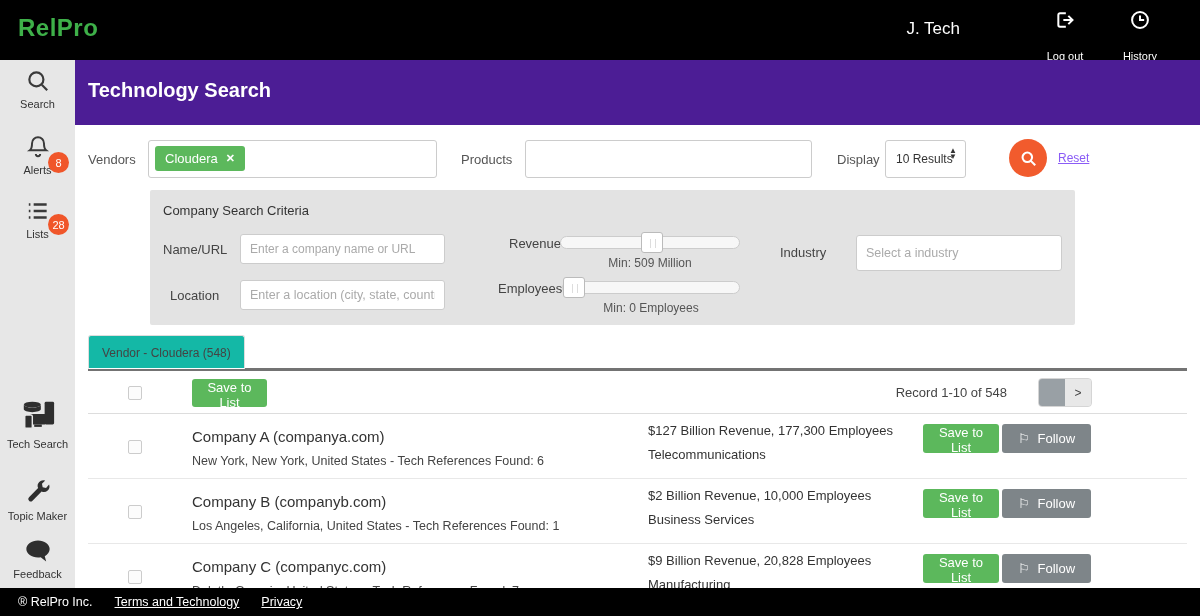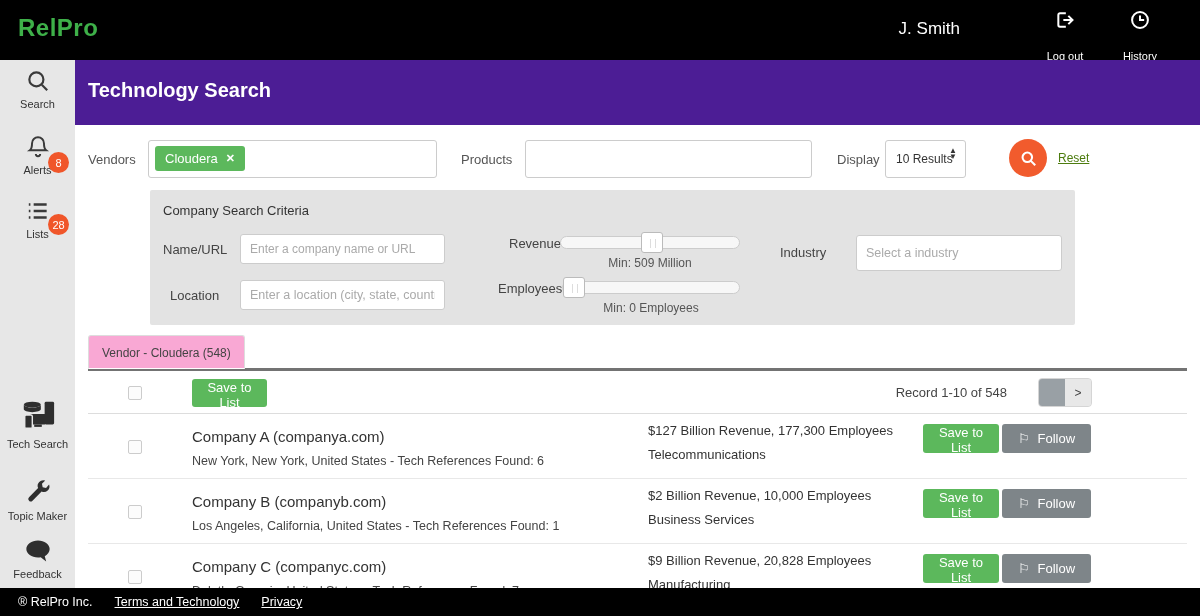--- a/index.html
+++ b/index.html
@@ -37,37 +37,37 @@
   .tag .tag-x { font-size:11px; font-weight:bold; cursor:pointer; }
   .products-box { left:525px; top:140px; width:287px; height:38px; }
   .products-box input, .plain-input { width:100%; height:100%; border:none; outline:none; font-size:13px;
          font-family:"Liberation Sans",sans-serif; background:transparent; padding:0 9px; color:#333; }
   .plain-input::placeholder { color:#aaa; }
   .display-select { left:885px; top:140px; width:81px; height:38px; font-size:12px; color:#333;
          display:flex; align-items:center; padding:0 10px; cursor:pointer; }
   .sel-arrows { position:absolute; right:8px; top:7px; font-size:8px; color:#333; line-height:6px; text-align:center; }
   .search-btn { position:absolute; left:1009px; top:139px; width:38px; height:38px; border-radius:50%;
          background:#f15b2d; border:none; cursor:pointer; display:flex; align-items:center; justify-content:center; }
-  .reset-link { position:absolute; left:1058px; top:151px; font-size:12px; color:#4d7c0f;
+  .reset-link { position:absolute; left:1058px; top:151px; font-size:12px; color:#8b5cf6;
          text-decoration:underline; cursor:pointer; }
 
   
   .criteria { position:absolute; left:150px; top:190px; width:925px; height:135px; background:#e3e3e3; border-radius:2px; }
   .criteria-title { position:absolute; left:13px; top:13px; font-size:13px; color:#333; }
   .c-label { position:absolute; font-size:13px; color:#444; }
   .c-input { position:absolute; background:#fff; border:1px solid #ccc; border-radius:3px; }
   .slider { position:absolute; height:13px; background:#f7f7f7; border:1px solid #ccc; border-radius:7px; }
   .handle { position:absolute; top:-5px; width:22px; height:21px; background:#fff; border:1px solid #bbb;
             border-radius:3px; cursor:pointer; }
   .handle::after { content:""; position:absolute; left:8px; top:6px; width:4px; height:9px;
             border-left:1px solid #ddd; border-right:1px solid #ddd; }
   .slider-min { position:absolute; font-size:12px; color:#555; text-align:center; }
 
   
-  .tab { position:absolute; left:88px; top:335px; height:34px; background:#f9a8d4; z-index:2;
+  .tab { position:absolute; left:88px; top:335px; height:34px; background:#14b8a6; z-index:2;
          border:1px solid #ddd; border-bottom:1px solid #fff; border-radius:3px 3px 0 0;
          font-size:12px; color:#444; padding:10px 13px 0 13px; cursor:pointer; }
   .results-panel { position:absolute; left:88px; top:368px; width:1099px; }
   .results-head { position:relative; height:43px; border-bottom:1px solid #ddd; }
   .cbx { position:absolute; width:14px; height:14px; background:#fcfcfc; border:1px solid #ccc;
          border-radius:2px; cursor:pointer; }
   .head-cbx { left:40px; top:15px; }
   .btn-green { background:#5cb85c; color:#fff; border:none; border-radius:3px; font-size:13px;
          font-family:"Liberation Sans",sans-serif; cursor:pointer; }
   .head-save { position:absolute; left:104px; top:8px; width:75px; height:28px; }
@@ -97,21 +97,21 @@
 
   svg { display:block; margin:0 auto; }
 </style>
 </head>
 <body>
 
 <div class="page">
 
   <div class="topbar">
     <div class="logo">RelPro</div>
-    <div class="user-name">J. Smith</div>
+    <div class="user-name">J. Tech</div>
     <div class="top-action logout-action">
       <span class="ticon">
         <svg width="20" height="20" viewBox="0 0 24 24">
             <path d="M13 4 H6 a2 2 0 0 0 -2 2 v12 a2 2 0 0 0 2 2 h7" fill="none" stroke="#fff" stroke-width="2.4"></path>
             <path d="M10 12 h10 M16 7 l5 5 -5 5" fill="none" stroke="#fff" stroke-width="2.4"></path>
           </svg>
       </span>
       <span class="tlabel">Log out</span>
     </div>
     <div class="top-action history-action">

